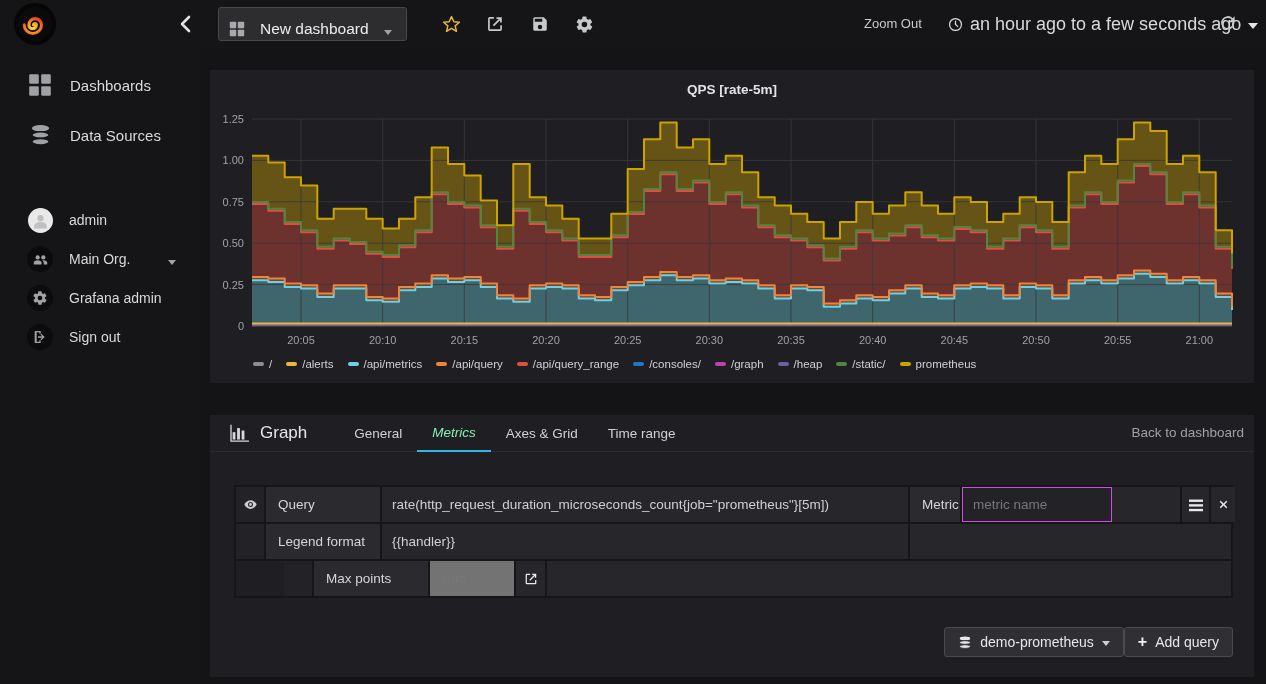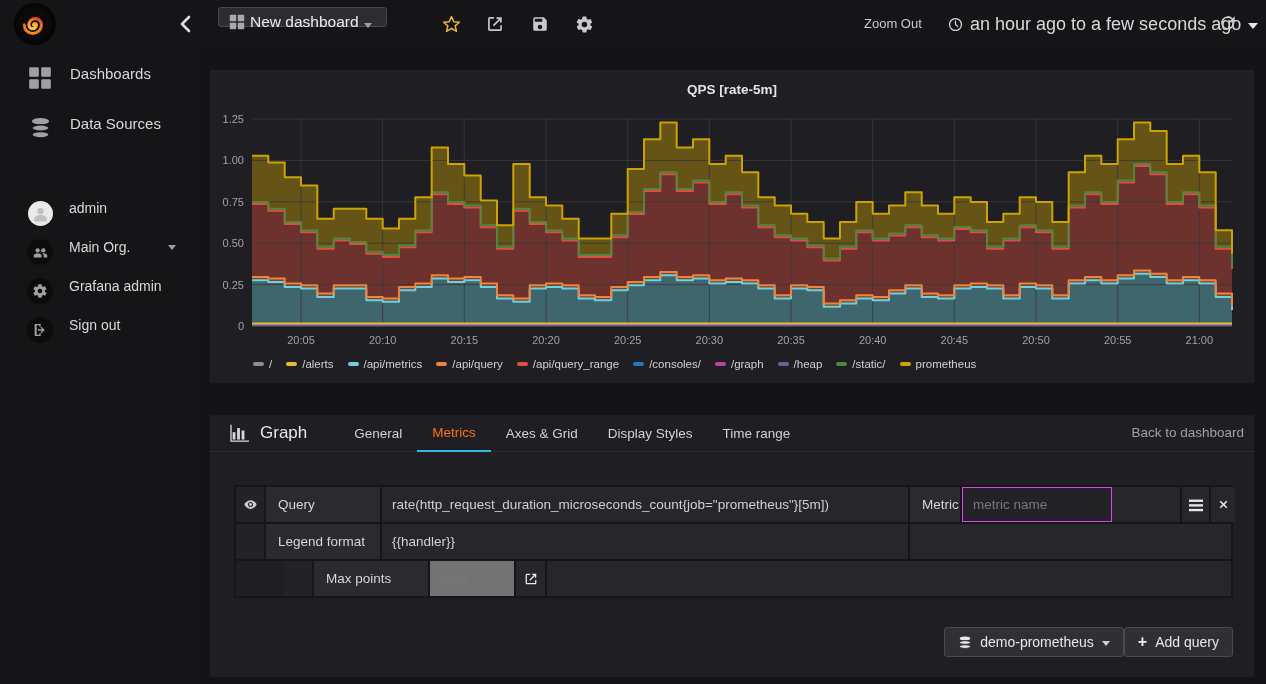--- a/index.html
+++ b/index.html
@@ -3,34 +3,34 @@
 <meta charset="utf-8">
 <style>
   * { margin:0; padding:0; box-sizing:border-box; }
   html,body { width:1266px; height:684px; overflow:hidden; }
   body { background:#141416; font-family:"Liberation Sans", sans-serif; color:#d8d9da; position:relative; }
 
   
   .navbar { position:absolute; top:0; left:0; width:1266px; height:48px; background:#151517; }
   .logo-wrap { position:absolute; left:14px; top:3px; width:42px; height:42px; border-radius:50%; background:#060606; display:flex; align-items:center; justify-content:center; }
   .collapse-chev { position:absolute; left:174px; top:11px; width:24px; height:26px; cursor:pointer; }
-  .dash-btn { position:absolute; left:218px; top:7px; height:20px; padding:10px 14px 0 10px; background:#2d2d30; border:1px solid #48484c; border-radius:3px; display:flex; align-items:center; gap:5px; cursor:pointer; }
+  .dash-btn { position:absolute; left:218px; top:7px; height:34px; padding:10px 14px 0 10px; background:#2d2d30; border:1px solid #48484c; border-radius:3px; display:flex; align-items:center; gap:15px; cursor:pointer; }
   .dash-btn .lbl { font-size:15.5px; color:#ececee; }
   .caret { width:0; height:0; border-left:5px solid transparent; border-right:5px solid transparent; border-top:6px solid #9fa1a4; }
   .caret.small { border-left-width:4px; border-right-width:4px; border-top-width:5px; margin-top:6px; }
   .nav-icon { position:absolute; top:13px; width:22px; height:22px; cursor:pointer; display:flex; align-items:center; justify-content:center; }
   .zoom-out { position:absolute; top:16px; left:864px; font-size:13px; color:#c7c9cb; cursor:pointer; }
   .timepicker { position:absolute; top:14px; left:948px; display:flex; align-items:center; gap:7px; cursor:pointer; }
   .timepicker .t-text { font-size:18px; color:#d8d9da; }
   .timepicker .caret { border-top-color:#e6e6e8; margin-top:2px; }
   .refresh-btn { position:absolute; top:13px; left:1218px; width:22px; height:22px; cursor:pointer; }
 
   
   .sidebar { position:absolute; top:48px; left:0; width:200px; height:636px; background:#151517; }
-  .side-item { position:absolute; left:0; width:200px; height:40px; display:flex; cursor:pointer; }
+  .side-item { position:absolute; left:0; width:200px; height:40px; display:flex; align-items:center; cursor:pointer; }
   .side-item .ico { width:26px; height:26px; margin-left:27px; display:flex; align-items:center; justify-content:center; }
   .side-item .lbl { margin-left:17px; font-size:15px; color:#d8d9da; }
   .side-item.small .lbl { font-size:14px; margin-left:16px; }
   .circle-ico { width:26px; height:26px; border-radius:50%; background:#0c0c0d; display:flex; align-items:center; justify-content:center; }
   .avatar { width:25px; height:25px; border-radius:50%; background:#e9e9ea; display:flex; align-items:center; justify-content:center; overflow:hidden; }
 
   
   .panel { position:absolute; background:#1f1f23; }
   #graph-panel { left:210px; top:70px; width:1044px; height:313px; }
   #graph-panel .p-title { position:absolute; top:12px; left:0; width:100%; text-align:center; font-size:13.5px; font-weight:bold; color:#e3e4e6; cursor:pointer; }
@@ -40,21 +40,21 @@
   .legend-item .sw { width:11px; height:4.5px; border-radius:2px; }
   .legend-item .nm { font-size:11.5px; color:#d0d1d3; }
 
   
   #editor-panel { left:210px; top:415px; width:1044px; height:262px; }
   .ed-header { position:absolute; top:0; left:0; width:100%; height:37px; border-bottom:1px solid #2c2c30; display:flex; align-items:center; }
   .ed-title { display:flex; align-items:center; gap:10px; margin-left:20px; }
   .ed-title .t { font-size:17px; color:#e6e7e9; }
   .tabs { display:flex; margin-left:32px; gap:0; height:37px; }
   .tab { padding:0 15px; height:37px; display:flex; align-items:center; font-size:13.5px; color:#d0d1d3; cursor:pointer; }
-  .tab.active { border-bottom:2px solid #33b5e5; color:#f97316; }
+  .tab.active { border-bottom:2px solid #33b5e5; color:#86efac;font-style:italic; }
   .back-link { position:absolute; right:10px; top:10px; font-size:13.5px; color:#9fa1a4; cursor:pointer; }
 
   .qtable { position:absolute; left:24px; top:70px; width:999px; border:2px solid #161619; border-bottom:none; }
   .qrow { display:grid; height:37px; border-bottom:2px solid #161619; }
   .qrow.r1 { grid-template-columns:30px 116px 528px 52px 150px 70px 29px 24px; }
   .qrow.r2 { grid-template-columns:30px 116px 528px 1fr; }
   .qrow.r3 { grid-template-columns:30px 116px 86px 31px 1fr;padding-left:48px; }
   .cell { display:flex; align-items:center; border-right:2px solid #161619; background:#27272b; }
   .cell:last-child { border-right:none; }
   .cell.eye { background:#232327; justify-content:center; cursor:pointer; }
@@ -323,21 +323,20 @@
           <rect x="8.5" y="5" width="3.4" height="14" fill="#d8d9da"></rect>
           <rect x="14" y="8" width="3.4" height="11" fill="#d8d9da"></rect>
           <path d="M1 1v20h22" fill="none" stroke="#d8d9da" stroke-width="1.6"></path>
       </svg>
       <span class="t">Graph</span>
     </div>
     <div class="tabs">
       <div class="tab">General</div>
       <div class="tab active">Metrics</div>
       <div class="tab">Axes &amp; Grid</div>
-      <div class="tab">Display Styles</div>
       <div class="tab">Time range</div>
     </div>
     <span class="back-link">Back to dashboard</span>
   </div>
 
   <div class="qtable">
     <div class="qrow r1">
       <div class="cell eye">
         <svg width="15" height="15" viewBox="0 0 24 24">
           <path d="M12 5C6.5 5 2.3 10.6 2.3 12S6.5 19 12 19s9.7-5.6 9.7-7S17.5 5 12 5zm0 11a4 4 0 110-8 4 4 0 010 8zm0-6.3a2.3 2.3 0 100 4.6 2.3 2.3 0 000-4.6z" fill="#cbccce"></path>

